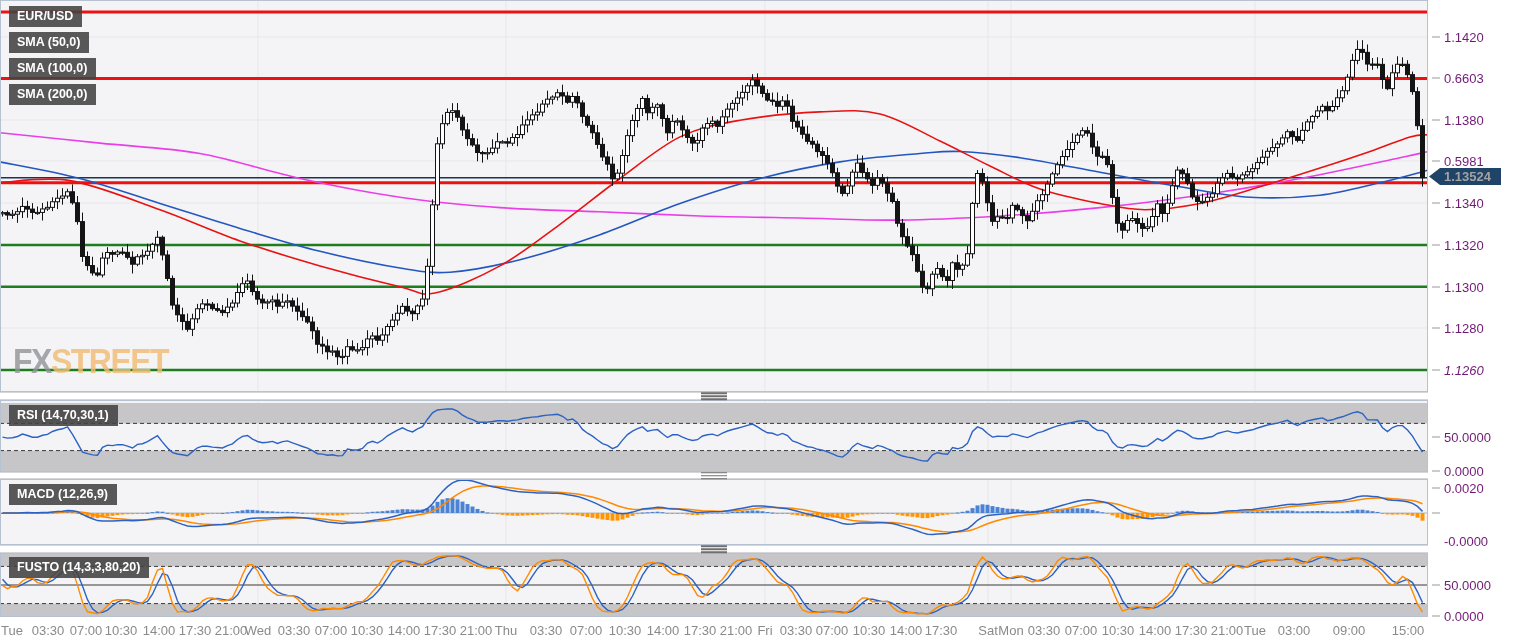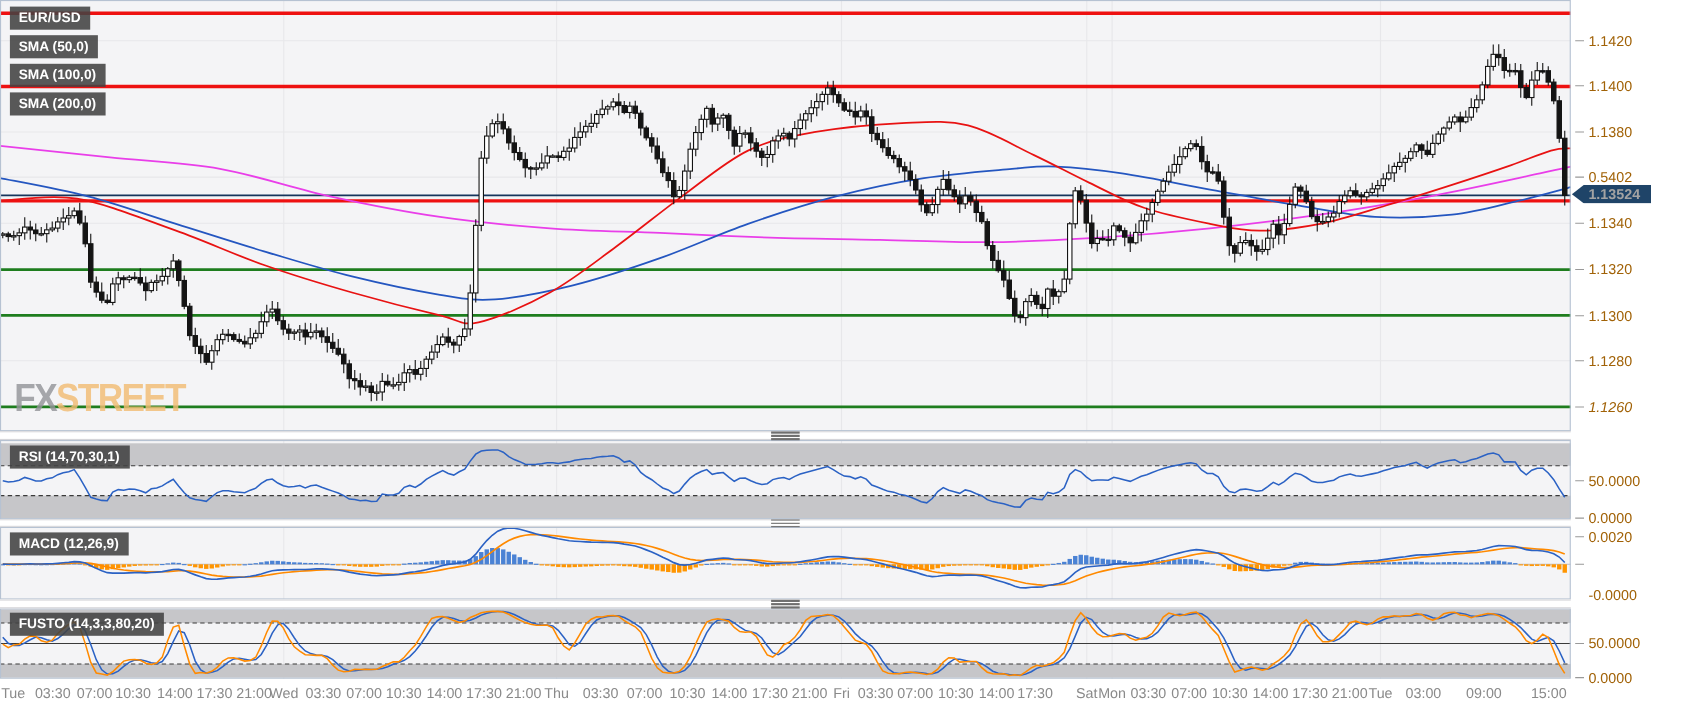--- a/index.html
+++ b/index.html
@@ -7,21 +7,21 @@
         font-family:"Liberation Sans","DejaVu Sans",sans-serif;overflow:hidden;}
   svg#plot{position:absolute;left:0;top:0;}
 
   
   .lg-row{position:absolute;display:flex;align-items:flex-end;z-index:5;}
   .lg-bar{width:4px;}
   .lg-box{background:rgba(66,66,66,.88);color:#fff;font-weight:bold;font-size:12.5px;
           line-height:20px;padding:0 9px 1px 8px;white-space:nowrap;cursor:pointer;}
 
   
-  .ylab{position:absolute;left:1444px;transform:translateY(-50%);font-size:13px;color:#a16207;z-index:4;}
+  .ylab{position:absolute;left:1444px;transform:translateY(-50%);font-size:13px;color:#701a75;z-index:4;}
   .xlab{position:absolute;top:623px;transform:translateX(-50%);font-size:13px;color:#8a8a8a;z-index:4;}
 
   
   .sep{position:absolute;left:0;width:1428px;background:#fff;z-index:3;
        border-top:1px solid #d6d6da;border-bottom:1px solid #d6d6da;box-sizing:border-box;}
   .handle{position:absolute;left:714px;top:50%;transform:translate(-50%,-50%);
           width:26px;display:flex;flex-direction:column;gap:1.5px;cursor:row-resize;}
   .handle i{height:1.5px;background:#6f6f6f;display:block;}
 
   
@@ -1048,23 +1048,23 @@
         <i></i>
         <i></i>
         <i></i>
       </span>
   </div>
 
   <div class="tag">1.13524</div>
 
   <div id="ylabs">
       <span class="ylab" style="top: 37px;">1.1420</span>
-      <span class="ylab" style="top: 78px;">1.1400</span>
+      <span class="ylab" style="top: 78px;">0.6603</span>
       <span class="ylab" style="top: 120px;">1.1380</span>
-      <span class="ylab" style="top: 161px;">0.5402</span>
+      <span class="ylab" style="top: 161px;">0.5981</span>
       <span class="ylab" style="top: 203px;">1.1340</span>
       <span class="ylab" style="top: 245px;">1.1320</span>
       <span class="ylab" style="top: 287px; text-align: right;">1.1300</span>
       <span class="ylab" style="top: 328px;">1.1280</span>
       <span class="ylab" style="top: 370px; font-style: italic;">1.1260</span>
       <span class="ylab" style="top: 437px;">50.0000</span>
       <span class="ylab" style="top: 471px;">0.0000</span>
       <span class="ylab" style="top: 488px;">0.0020</span>
       <span class="ylab" style="top: 513px; margin-top: 28px;">-0.0000</span>
       <span class="ylab" style="top: 585px;">50.0000</span>

